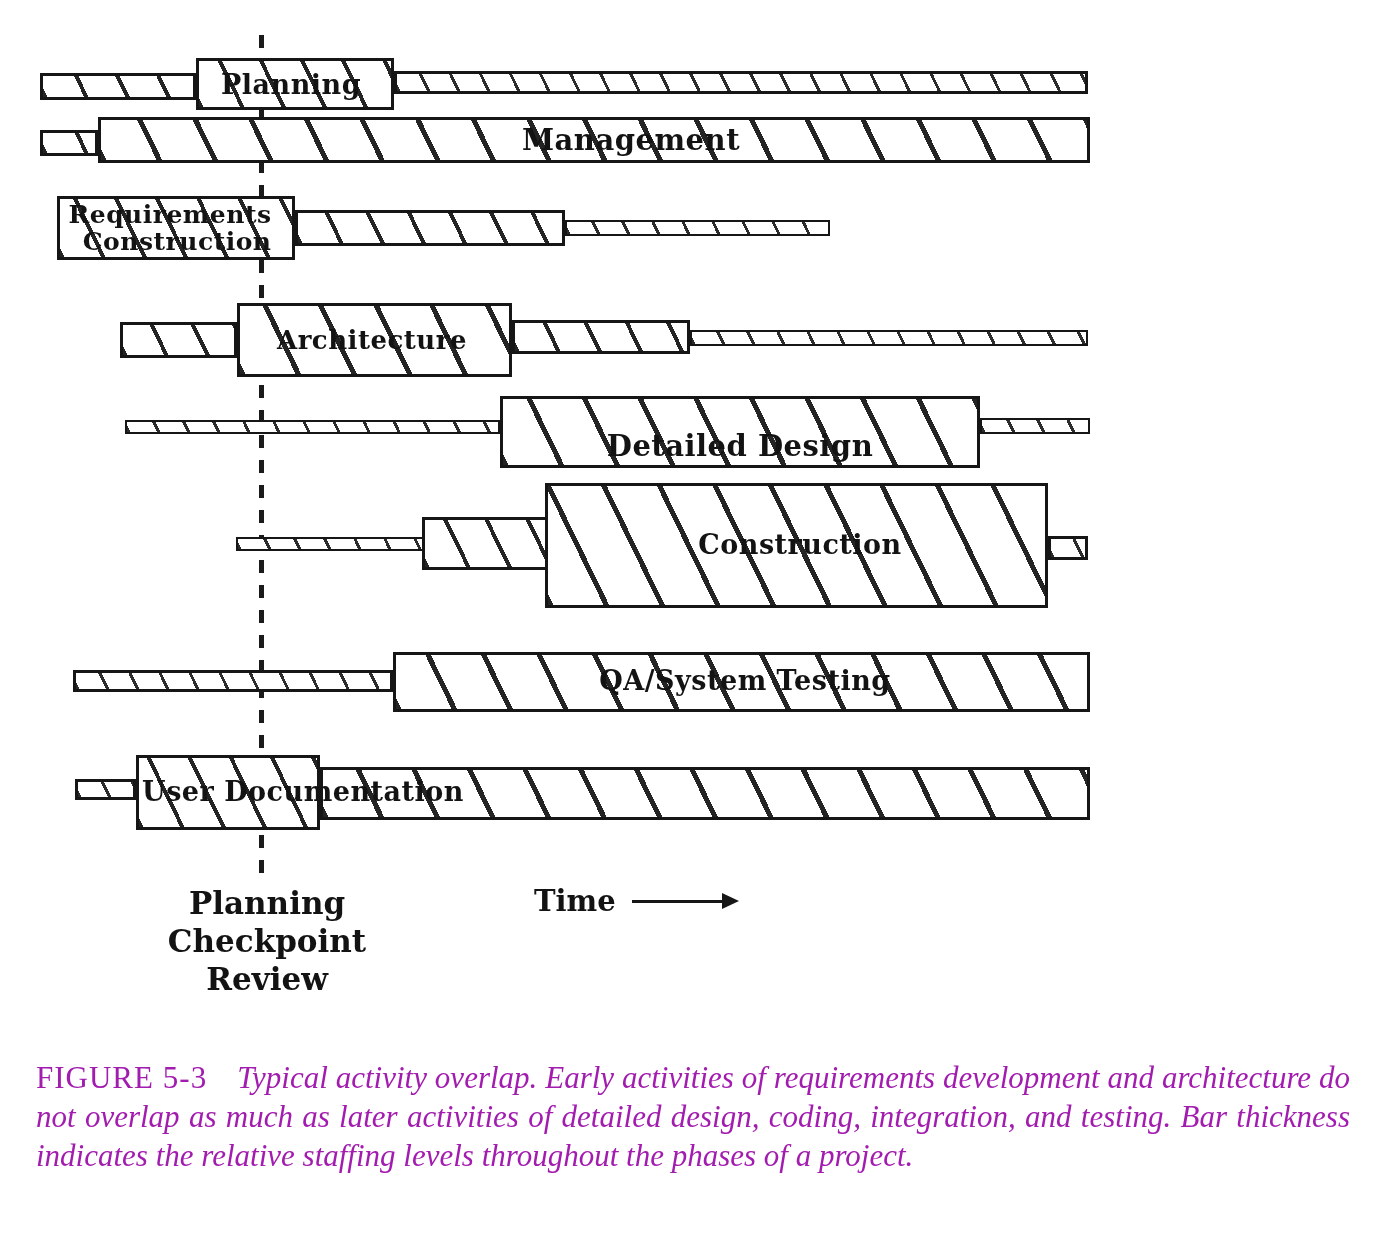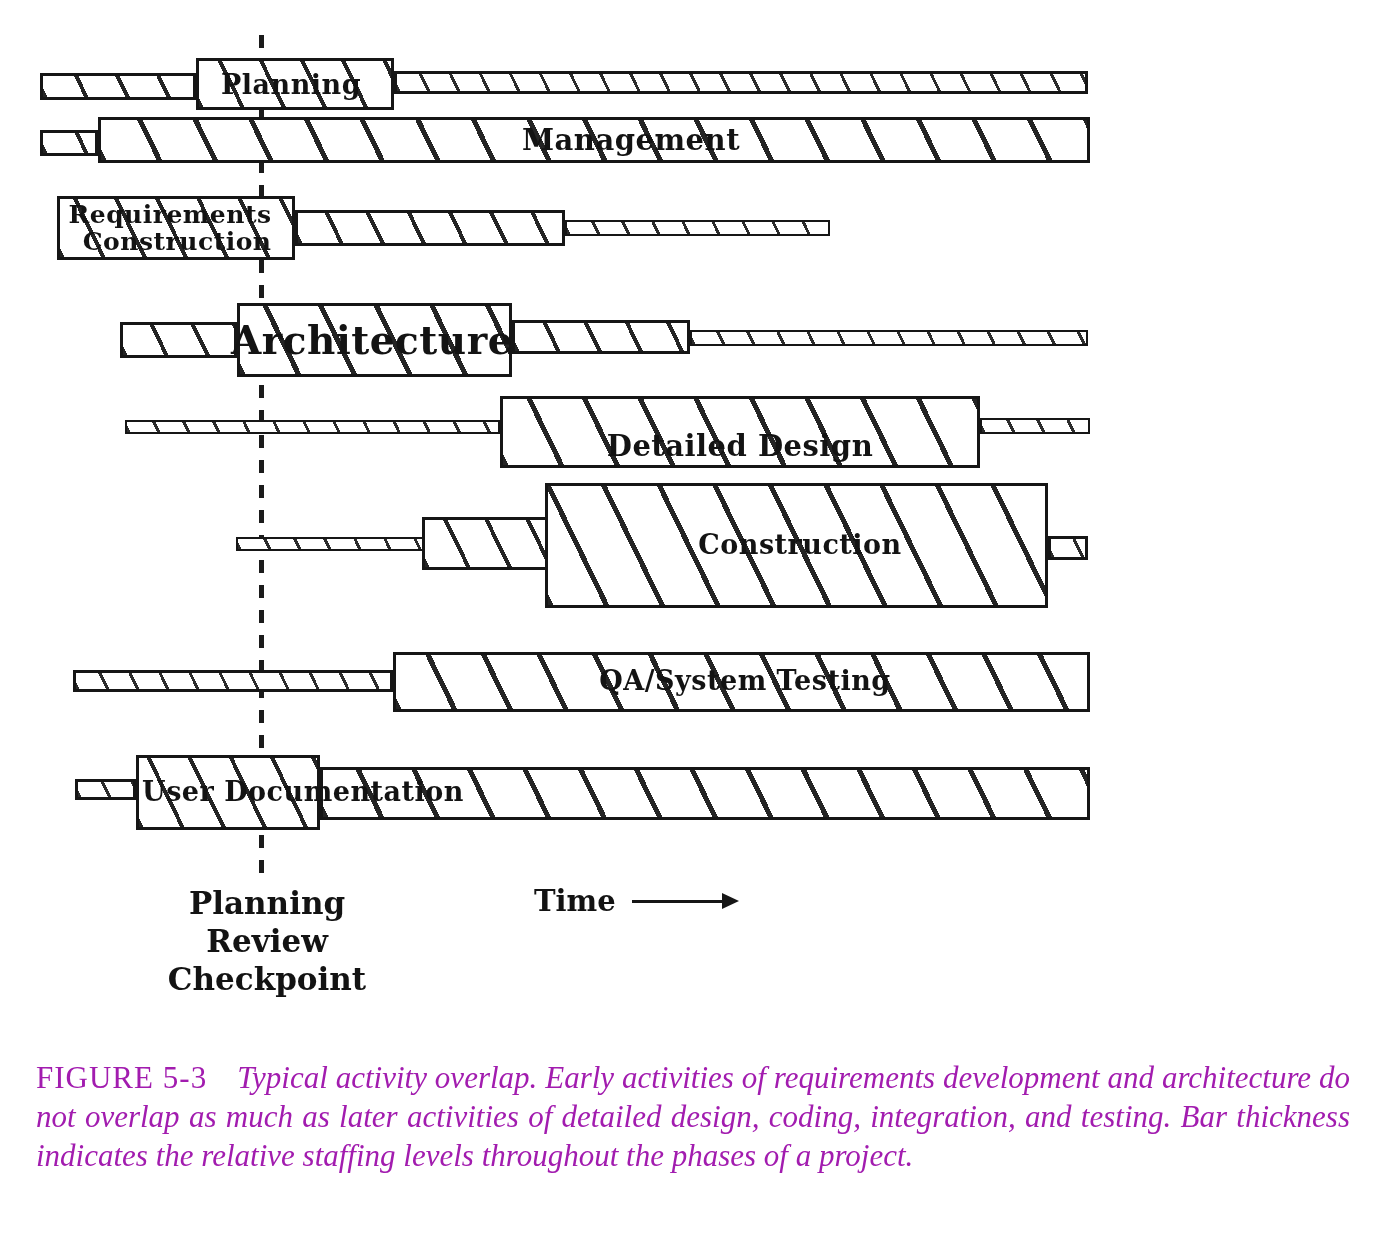--- a/index.html
+++ b/index.html
@@ -95,22 +95,22 @@
 </style>
 </head>
 <body>
 
 <div class="page">
   <div class="stage">
     <div class="dashline" style="left: 259px; top: 35px; height: 843px;"></div>
 
     <div class="checkpoint" style="left: 267px; top: 884px;">
       <div>Planning</div>
+      <div>Checkpoint</div>
       <div>Review</div>
-      <div>Checkpoint</div>
     </div>
 
     <div class="time" style="left: 534px; top: 884px;">
       <span class="time-label">Time</span>
       <span class="arrow">
         <span class="shaft"></span>
         <span class="head"></span>
       </span>
     </div>
   <div class="seg hatch-m" style="left: 40px; top: 73px; width: 156px; height: 27px; border-width: 3px;"></div>
@@ -128,21 +128,21 @@
       <div class="seg hatch-m" style="left: 295px; top: 210px; width: 270px; height: 36px; border-width: 3px;"></div>
       <div class="seg hatch-f" style="left: 565px; top: 220px; width: 265px; height: 16px; border-width: 2px;"></div>
       <div class="bar-label" style="left: 170px; top: 228px; font-size: 25px; text-align: right;">
         <div>Requirements</div>
         <div>Construction</div>
       </div>
       <div class="seg hatch-m" style="left: 120px; top: 322px; width: 117px; height: 36px; border-width: 3px;"></div>
       <div class="seg hatch-b" style="left: 237px; top: 303px; width: 275px; height: 74px; border-width: 3px;"></div>
       <div class="seg hatch-m" style="left: 512px; top: 320px; width: 178px; height: 34px; border-width: 3px;"></div>
       <div class="seg hatch-f" style="left: 690px; top: 330px; width: 398px; height: 16px; border-width: 2px;"></div>
-      <div class="bar-label" style="left: 372px; top: 340px; font-size: 39px;">
+      <div class="bar-label" style="left: 372px; top: 340px; font-size: 26px;">
         <div>Architecture</div>
       </div>
       <div class="seg hatch-f" style="left: 125px; top: 420px; width: 375px; height: 14px; border-width: 2px;"></div>
       <div class="seg hatch-b" style="left: 500px; top: 396px; width: 480px; height: 72px; border-width: 3px;"></div>
       <div class="seg hatch-f" style="left: 980px; top: 418px; width: 110px; height: 16px; border-width: 2px;"></div>
       <div class="bar-label" style="left: 740px; top: 447px; font-size: 29px;">
         <div>Detailed Design</div>
       </div>
       <div class="seg hatch-f" style="left: 236px; top: 537px; width: 188px; height: 14px; border-width: 2px;"></div>
       <div class="seg hatch-m" style="left: 422px; top: 517px; width: 127px; height: 53px; border-width: 3px;"></div>

